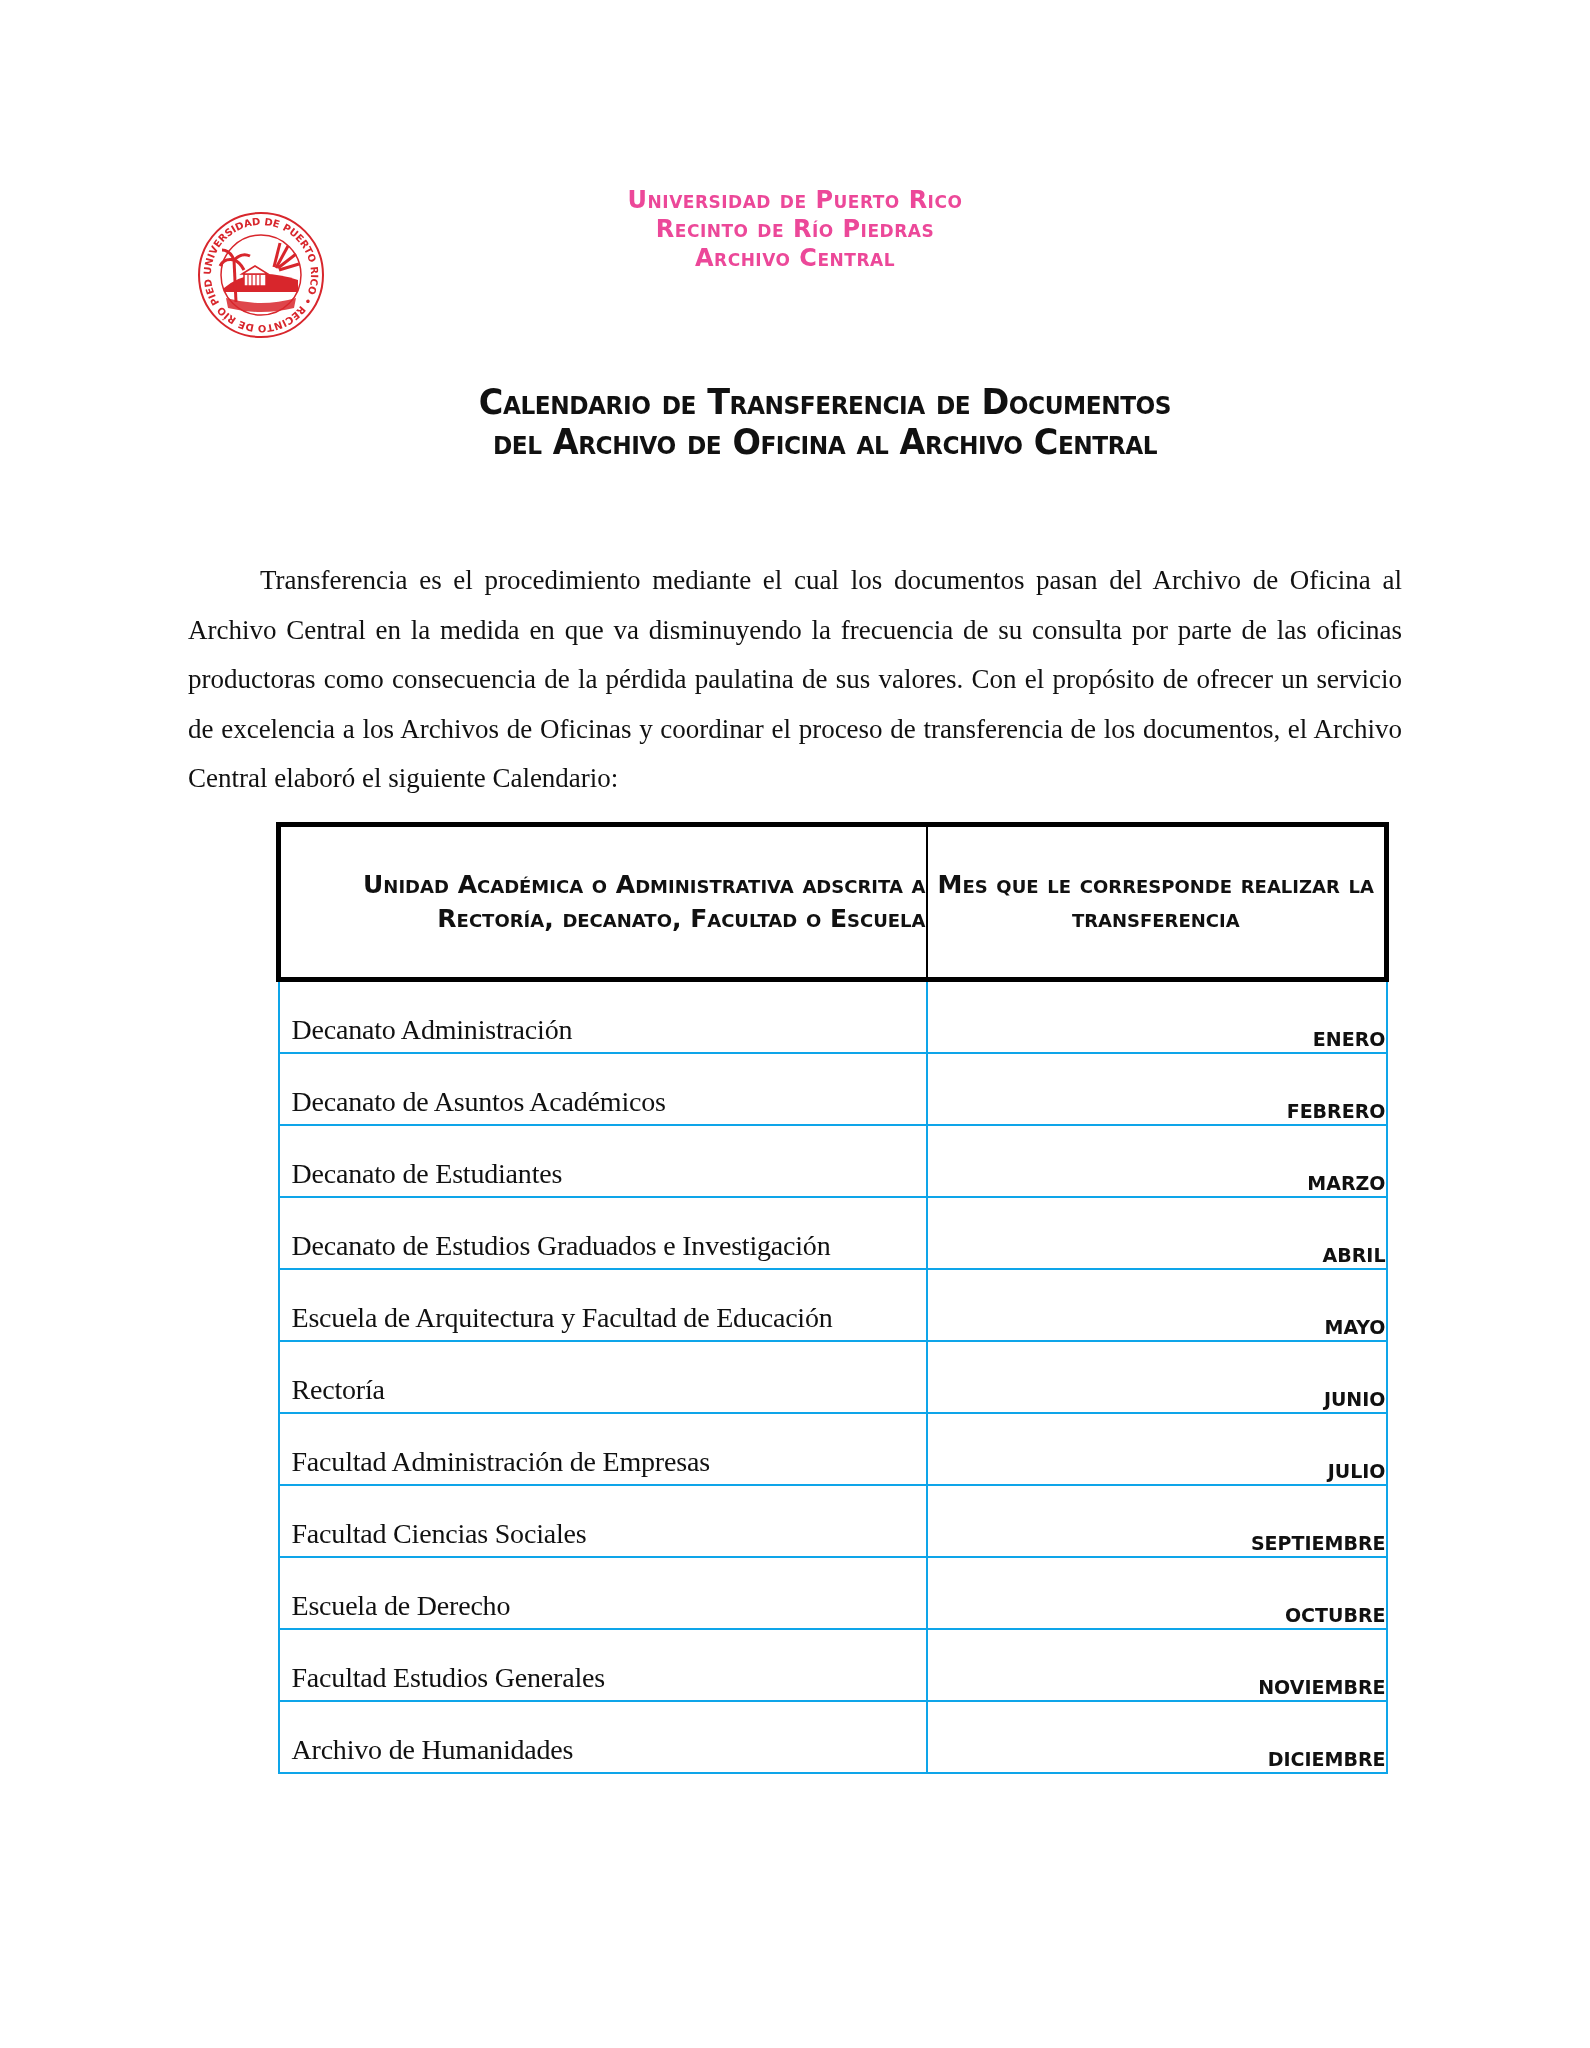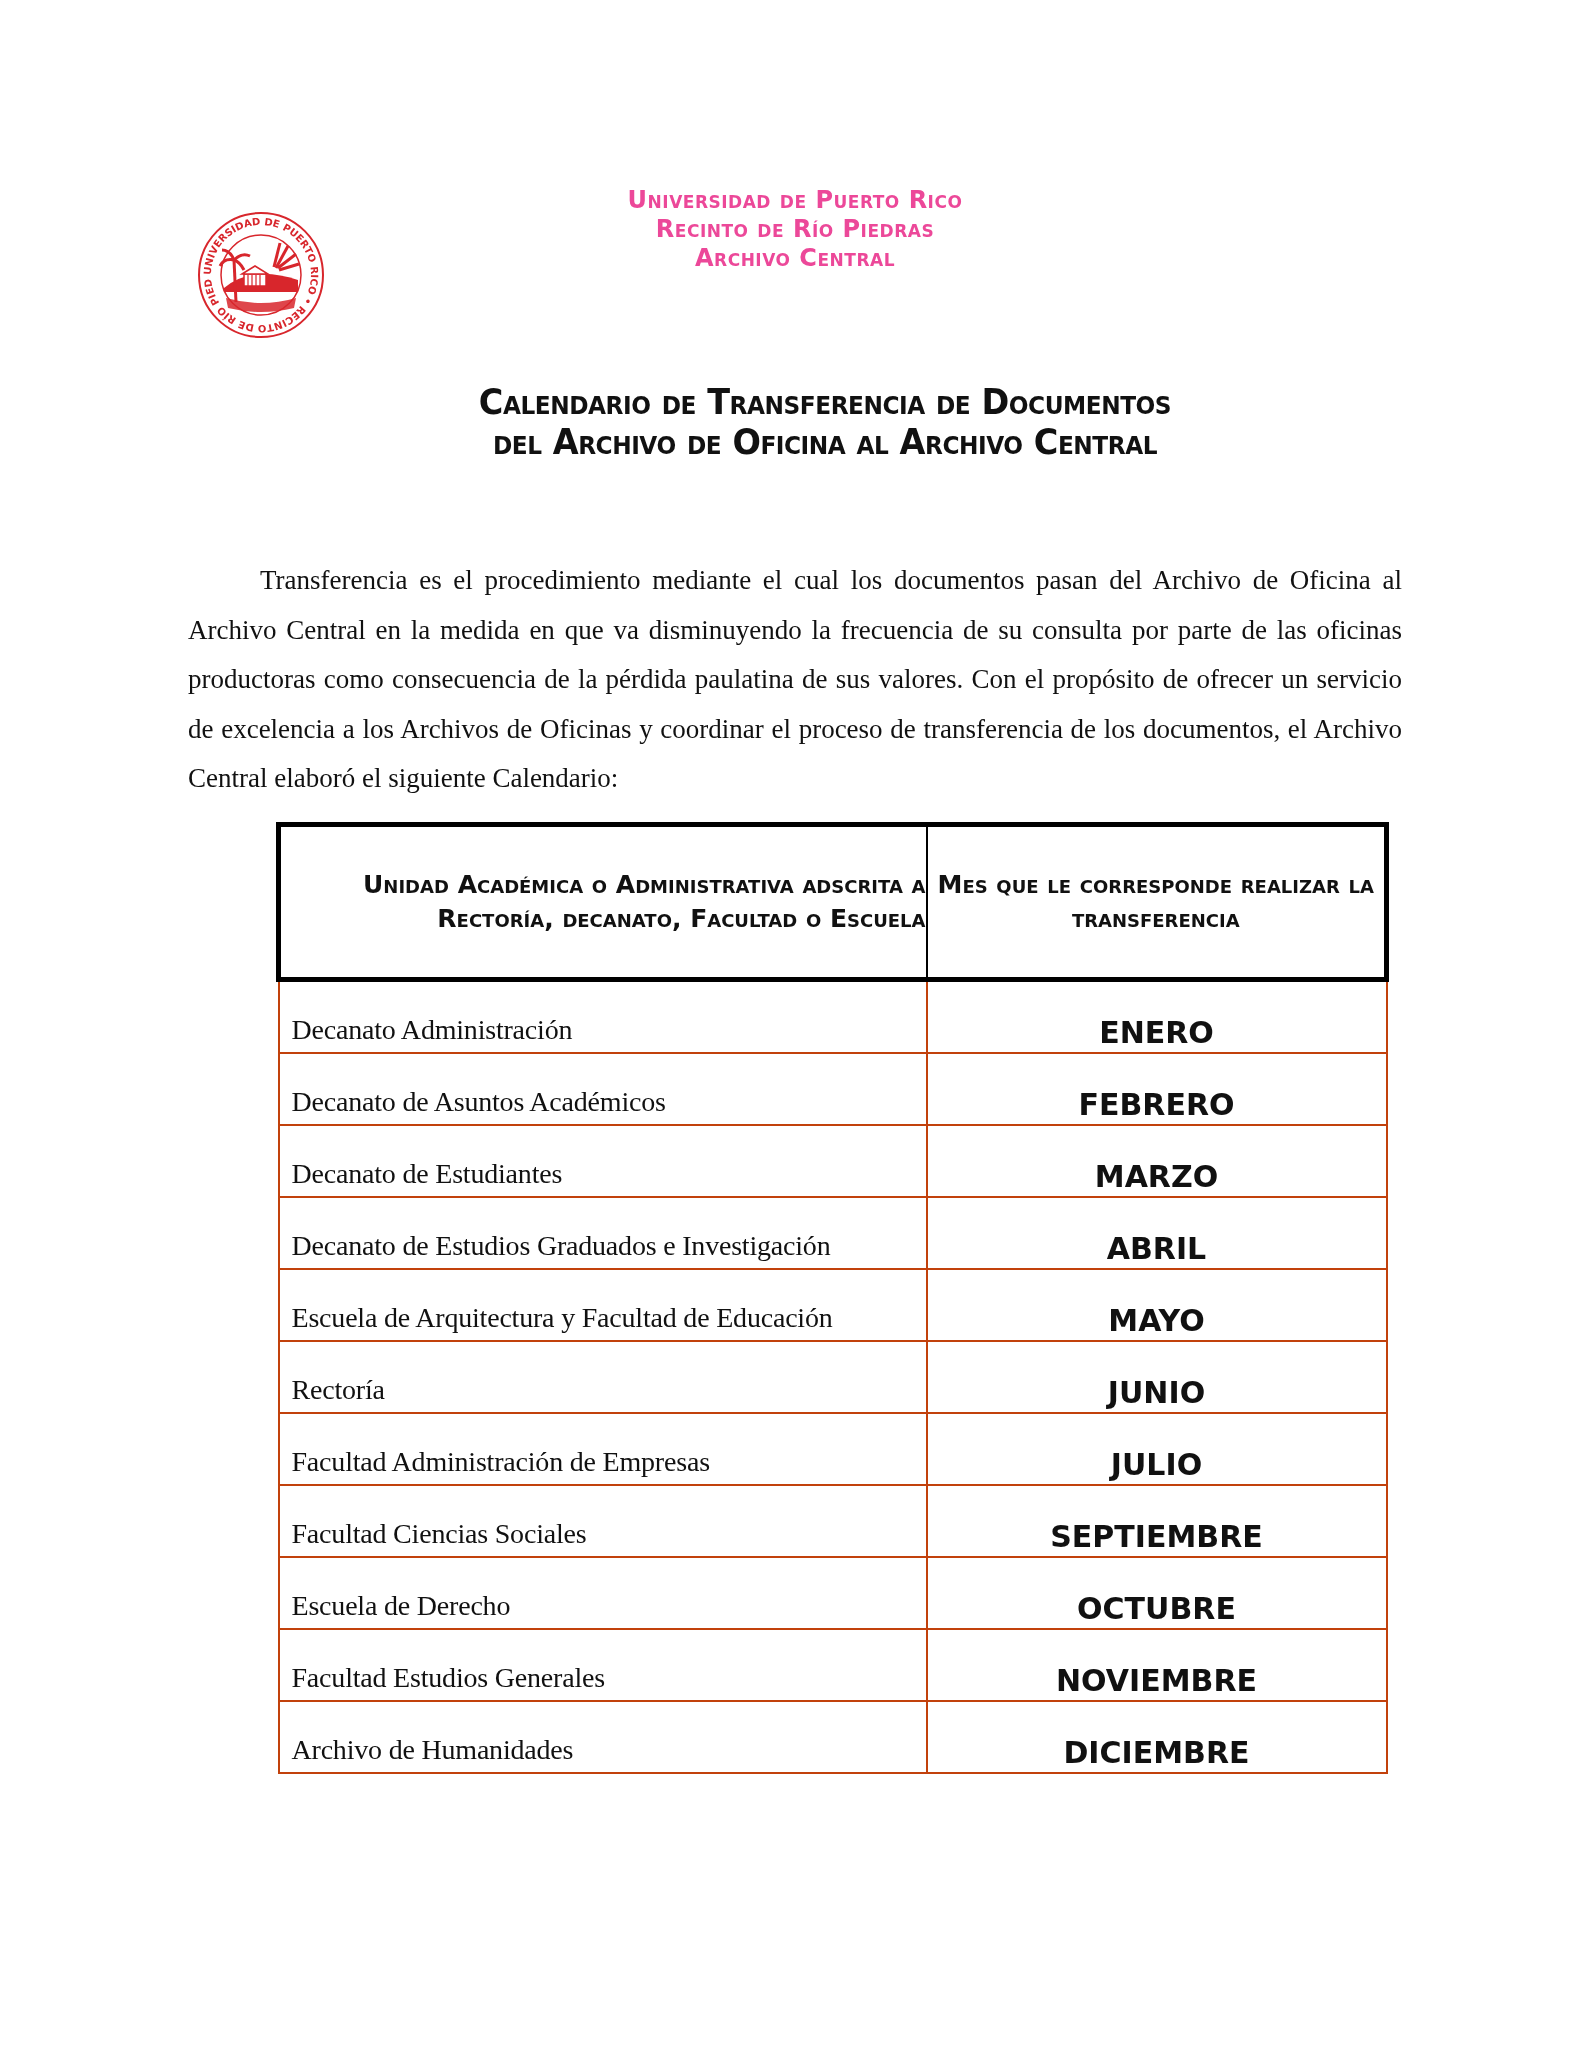--- a/index.html
+++ b/index.html
@@ -11,23 +11,23 @@
   .title { left:250px; width:1150px; top:382px; text-align:center; font-family:"DejaVu Sans", sans-serif; font-weight:bold; font-variant:small-caps; font-size:36px; line-height:40px; letter-spacing:-0.5px; transform:scaleX(0.93); }
   .title div { white-space:nowrap; }
   .para { left:188px; top:556px; width:1214px; font-size:27px; line-height:49.5px; text-align:justify; }
   .para p { margin:0; text-indent:72px; }
   table.cal { position:absolute; left:276px; top:822px; width:1108px; border-collapse:collapse; table-layout:fixed; }
   table.cal col.c1 { width:648px; }
   table.cal col.c2 { width:460px; }
   table.cal thead th { border:5px solid #000; height:150px; padding:0; vertical-align:middle; text-align:center; font-family:"DejaVu Sans", sans-serif; font-weight:bold; font-variant:small-caps; font-size:25px; line-height:34px; }
   table.cal thead th.h1 { border-right:2px solid #000;text-align:right; }
   table.cal thead th.h2 { border-left:2px solid #6d28d9; }
-  table.cal tbody td { border:2px solid #c2410c; height:64px; padding:0; vertical-align:bottom; }
+  table.cal tbody td { border:2px solid #0ea5e9; height:64px; padding:0; vertical-align:bottom; }
   table.cal tbody td.unit { font-size:28px; padding-left:12px; padding-bottom:6px; font-family:"Liberation Serif", serif; letter-spacing:-0.2px; }
-  table.cal tbody td.month { text-align:center; font-family:"DejaVu Sans", sans-serif; font-weight:bold; font-size:30px; padding-bottom:2px; }
+  table.cal tbody td.month { text-align:right; font-family:"DejaVu Sans", sans-serif; font-weight:bold; font-size:19px; padding-bottom:2px; }
 </style>
 </head>
 <body>
 
 <div class="abs seal">
   <svg width="130" height="130" viewBox="0 0 130 130">
     <defs>
       <path id="ringpath" d="M65,65 m-50,0 a50,50 0 1,1 100,0 a50,50 0 1,1 -100,0"></path>
     </defs>
     <circle cx="65" cy="65" r="62" fill="none" stroke="#d8262c" stroke-width="2"></circle>

